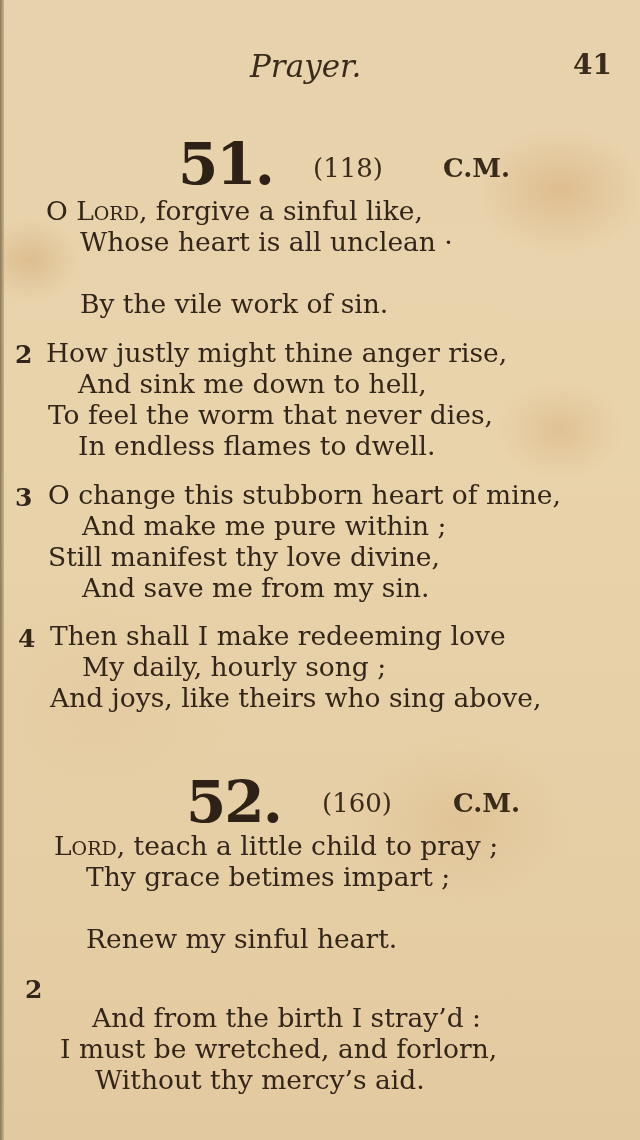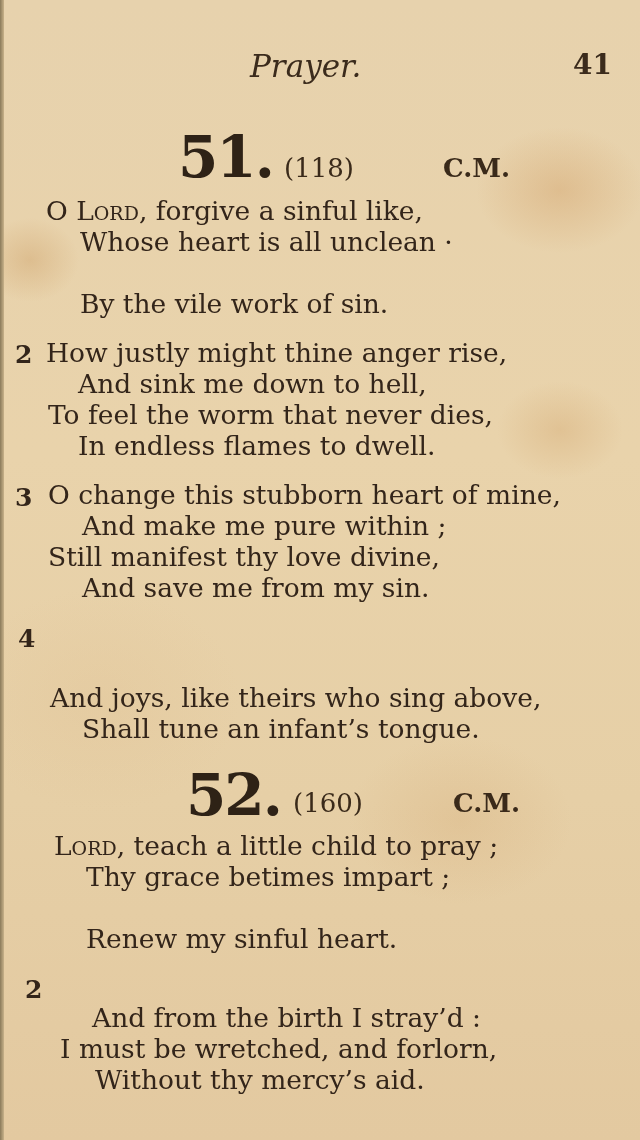--- a/index.html
+++ b/index.html
@@ -33,23 +33,24 @@
     }
     .page-number {
       position: absolute; left: 573px; top: 0;
       font-size: 28px; font-weight: bold; color: #3b2b1c;
     }
     .hymn-head { position: absolute; left: 0; right: 0; height: 60px; }
     .hymn-num {
       position: absolute; font-weight: bold; font-size: 58px; line-height: 1;
       color: #2e2216; letter-spacing: -2px;
       font-family: "DejaVu Serif", serif;
+      margin-top: 7px;
     }
     .hymn-ref {
-      position: absolute; font-size: 26px; color: #3a2a1a;
+      position: absolute; font-size: 26px; color: #3a2a1a; margin-left: 29px;
     }
     .hymn-meter {
       position: absolute; font-size: 26px; font-weight: bold; color: #3a2a1a;
     }
     .line {
       position: absolute; font-size: 26.5px; white-space: nowrap; line-height: 1;
       color: #33251a;
     }
     .verse-num {
       position: absolute; font-size: 25px; font-weight: bold; line-height: 1;
@@ -84,22 +85,23 @@
   <div class="line" style="left:48px; top:402px">To feel the worm that never dies,</div>
   <div class="line" style="left:78px; top:433px">In endless flames to dwell.</div>
 
   <span class="verse-num" style="left:15px; top:485px">3</span>
   <div class="line" style="left:48px; top:482px">O change this stubborn heart of mine,</div>
   <div class="line" style="left:48px; top:544px">Still manifest thy love divine,</div>
   <div class="line" style="left:82px; top:513px">And make me pure within ;</div>
   <div class="line" style="left:82px; top:575px">And save me from my sin.</div>
 
   <span class="verse-num" style="left:18px; top:626px">4</span>
+  <div class="line" style="left:50px; top:623px">Then shall I make redeeming love</div>
+  <div class="line" style="left:82px; top:654px">My daily, hourly song ;</div>
   <div class="line" style="left:50px; top:685px">And joys, like theirs who sing above,</div>
-  <div class="line" style="left:82px; top:716px">Shall tune an infant’s tongue.</div>
 
   <div class="hymn-head" style="top:766px">
     <span class="hymn-num" style="left:186px; top:0">52.</span>
     <span class="hymn-ref" style="left:293px; top:22px">(160)</span>
     <span class="hymn-meter" style="left:453px; top:22px">C.M.</span>
   </div>
 
   <div class="line" style="left:54px; top:833px"><span class="sc">Lord</span><span>, teach a little child to pray ;</span></div>
   <div class="line" style="left:86px; top:864px">Thy grace betimes impart ;</div>
   <div class="line" style="left:86px; top:926px">Renew my sinful heart.</div>

